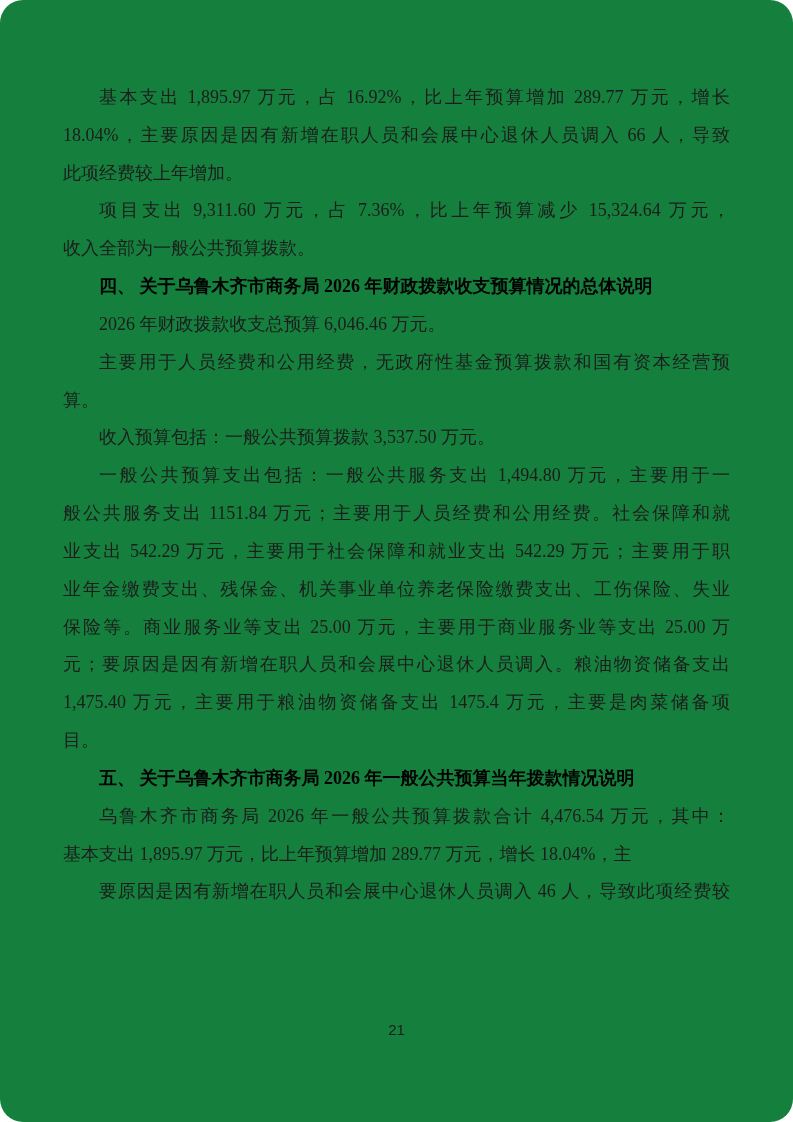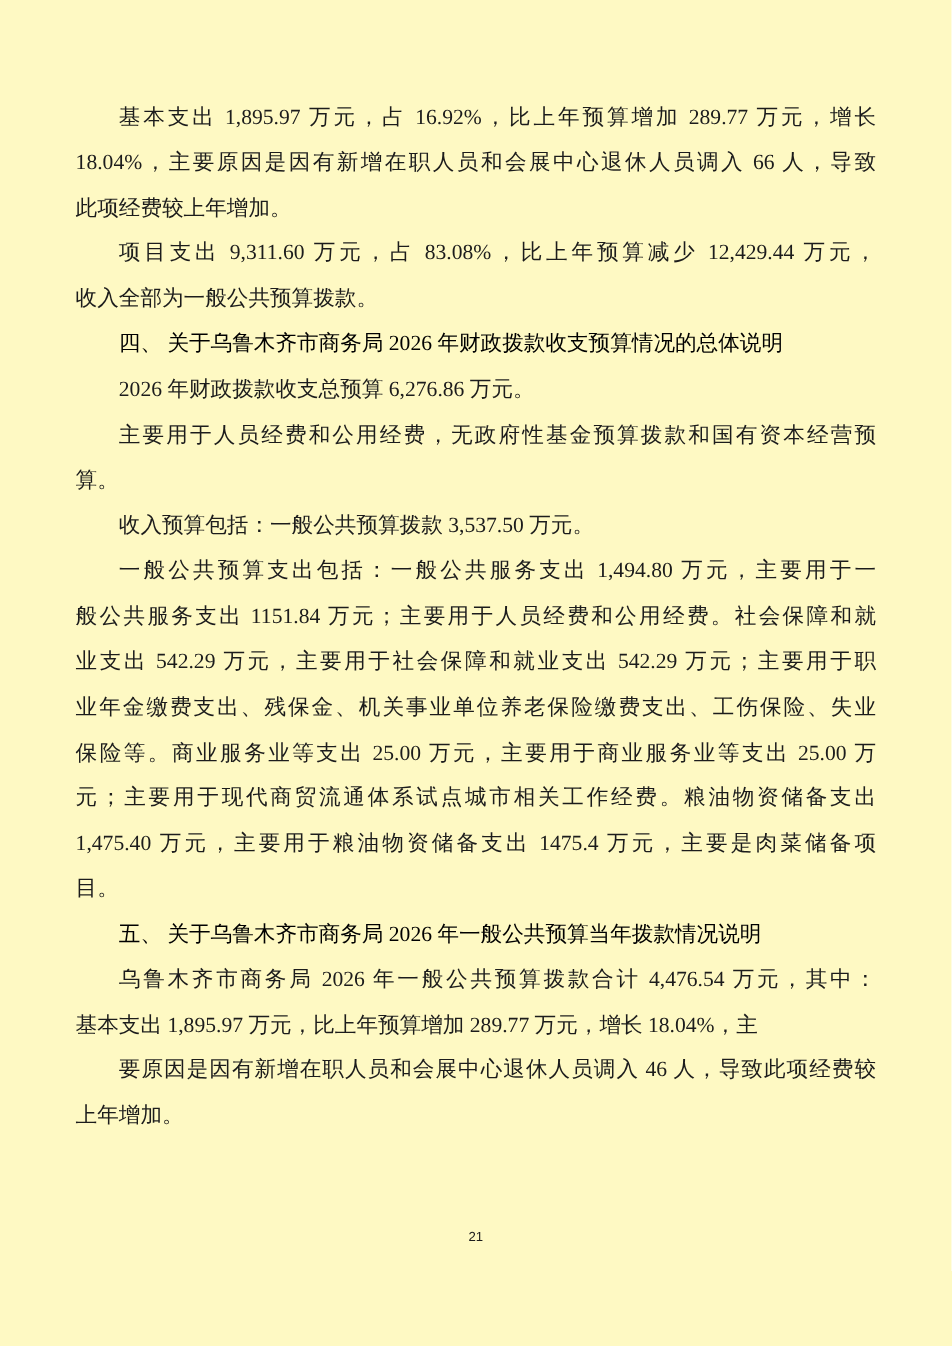--- a/index.html
+++ b/index.html
@@ -4,24 +4,25 @@
 <style>
   html, body {
     margin: 0;
     padding: 0;
     background: #ffffff;
   }
   .page {
     position: relative;
     width: 793px;
     height: 1122px;
-    background: #fef9c3;
+    background: #15803d;
     overflow: hidden;
     font-family: "Liberation Serif", "DejaVu Serif", serif;
     color: #1c1c1c;
+    border-radius: 23px;
   }
   .content {
     position: absolute;
     left: 63px;
     right: 63px;
     top: 79px;
     font-size: 18px;
     line-height: 37.83px;
   }
   .block {
@@ -32,81 +33,80 @@
     max-height: 38px;
     overflow: hidden;
   }
   .line.fill {
     text-align-last: justify;
   }
   .block .line:first-child {
     text-indent: 2em;
   }
   .block.heading {
-    font-weight: 400;
+    font-weight: 700;
     color: #000000;
   }
   .footer {
     position: absolute;
     left: 0;
     right: 0;
     top: 1021px;
     text-align: center;
   }
   .page-number {
     font-family: "Liberation Sans", "DejaVu Sans", sans-serif;
-    font-size: 11px;
+    font-size: 15px;
     color: #1c1c1c;
   }
 </style>
 </head>
 <body>
 
 <div class="page">
   <main class="content" id="doc-content">
       <div class="block body">
         <div class="line fill">基本支出 1,895.97 万元，占 16.92%，比上年预算增加 289.77 万元，增长</div>
         <div class="line fill">18.04%，主要原因是因有新增在职人员和会展中心退休人员调入 66 人，导致</div>
         <div class="line">此项经费较上年增加。</div>
       </div>
       <div class="block body">
-        <div class="line fill">项目支出 9,311.60 万元，占 83.08%，比上年预算减少 12,429.44 万元，</div>
+        <div class="line fill">项目支出 9,311.60 万元，占 7.36%，比上年预算减少 15,324.64 万元，</div>
         <div class="line">收入全部为一般公共预算拨款。</div>
       </div>
       <div class="block heading">
         <div class="line">四、 关于乌鲁木齐市商务局 2026 年财政拨款收支预算情况的总体说明</div>
       </div>
       <div class="block body">
-        <div class="line">2026 年财政拨款收支总预算 6,276.86 万元。</div>
+        <div class="line">2026 年财政拨款收支总预算 6,046.46 万元。</div>
       </div>
       <div class="block body">
         <div class="line fill">主要用于人员经费和公用经费，无政府性基金预算拨款和国有资本经营预</div>
         <div class="line">算。</div>
       </div>
       <div class="block body">
         <div class="line">收入预算包括：一般公共预算拨款 3,537.50 万元。</div>
       </div>
       <div class="block body">
         <div class="line fill">一般公共预算支出包括：一般公共服务支出 1,494.80 万元，主要用于一</div>
         <div class="line fill">般公共服务支出 1151.84 万元；主要用于人员经费和公用经费。社会保障和就</div>
         <div class="line fill">业支出 542.29 万元，主要用于社会保障和就业支出 542.29 万元；主要用于职</div>
         <div class="line fill">业年金缴费支出、残保金、机关事业单位养老保险缴费支出、工伤保险、失业</div>
         <div class="line fill">保险等。商业服务业等支出 25.00 万元，主要用于商业服务业等支出 25.00 万</div>
-        <div class="line fill">元；主要用于现代商贸流通体系试点城市相关工作经费。粮油物资储备支出</div>
+        <div class="line fill">元；要原因是因有新增在职人员和会展中心退休人员调入。粮油物资储备支出</div>
         <div class="line fill">1,475.40 万元，主要用于粮油物资储备支出 1475.4 万元，主要是肉菜储备项</div>
         <div class="line">目。</div>
       </div>
       <div class="block heading">
         <div class="line">五、 关于乌鲁木齐市商务局 2026 年一般公共预算当年拨款情况说明</div>
       </div>
       <div class="block body">
         <div class="line fill">乌鲁木齐市商务局 2026 年一般公共预算拨款合计 4,476.54 万元，其中：</div>
         <div class="line">基本支出 1,895.97 万元，比上年预算增加 289.77 万元，增长 18.04%，主</div>
       </div>
       <div class="block body">
         <div class="line fill">要原因是因有新增在职人员和会展中心退休人员调入 46 人，导致此项经费较</div>
-        <div class="line">上年增加。</div>
       </div>
     </main>
   <footer class="footer">
     <span class="page-number">21</span>
   </footer>
 </div>
 
 </body></html>

